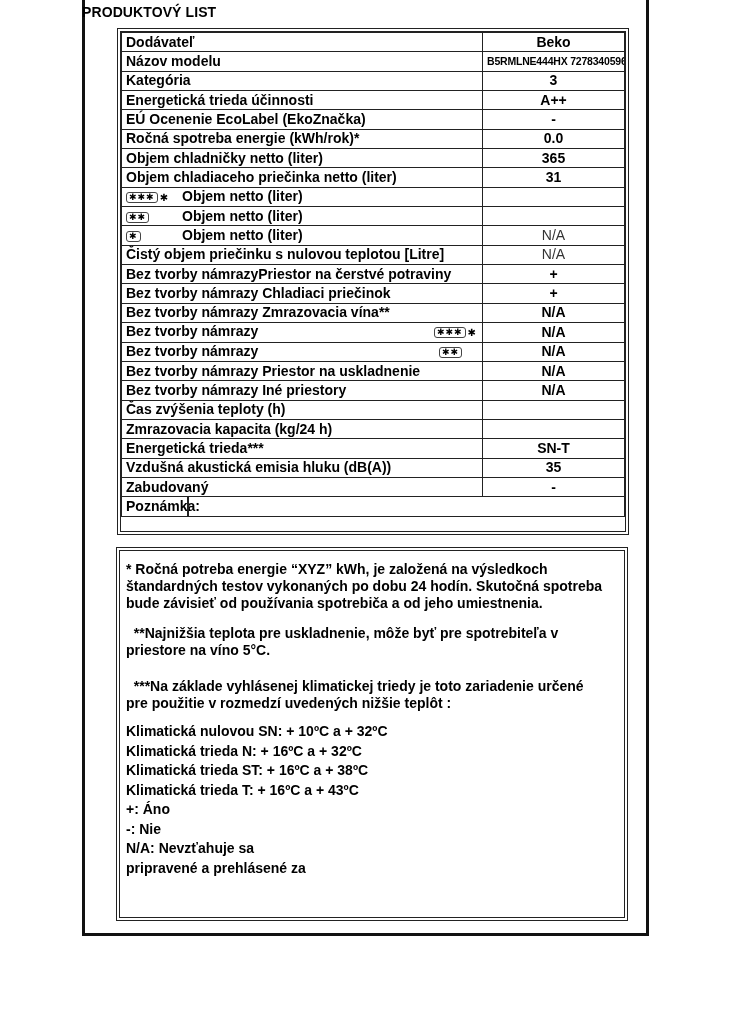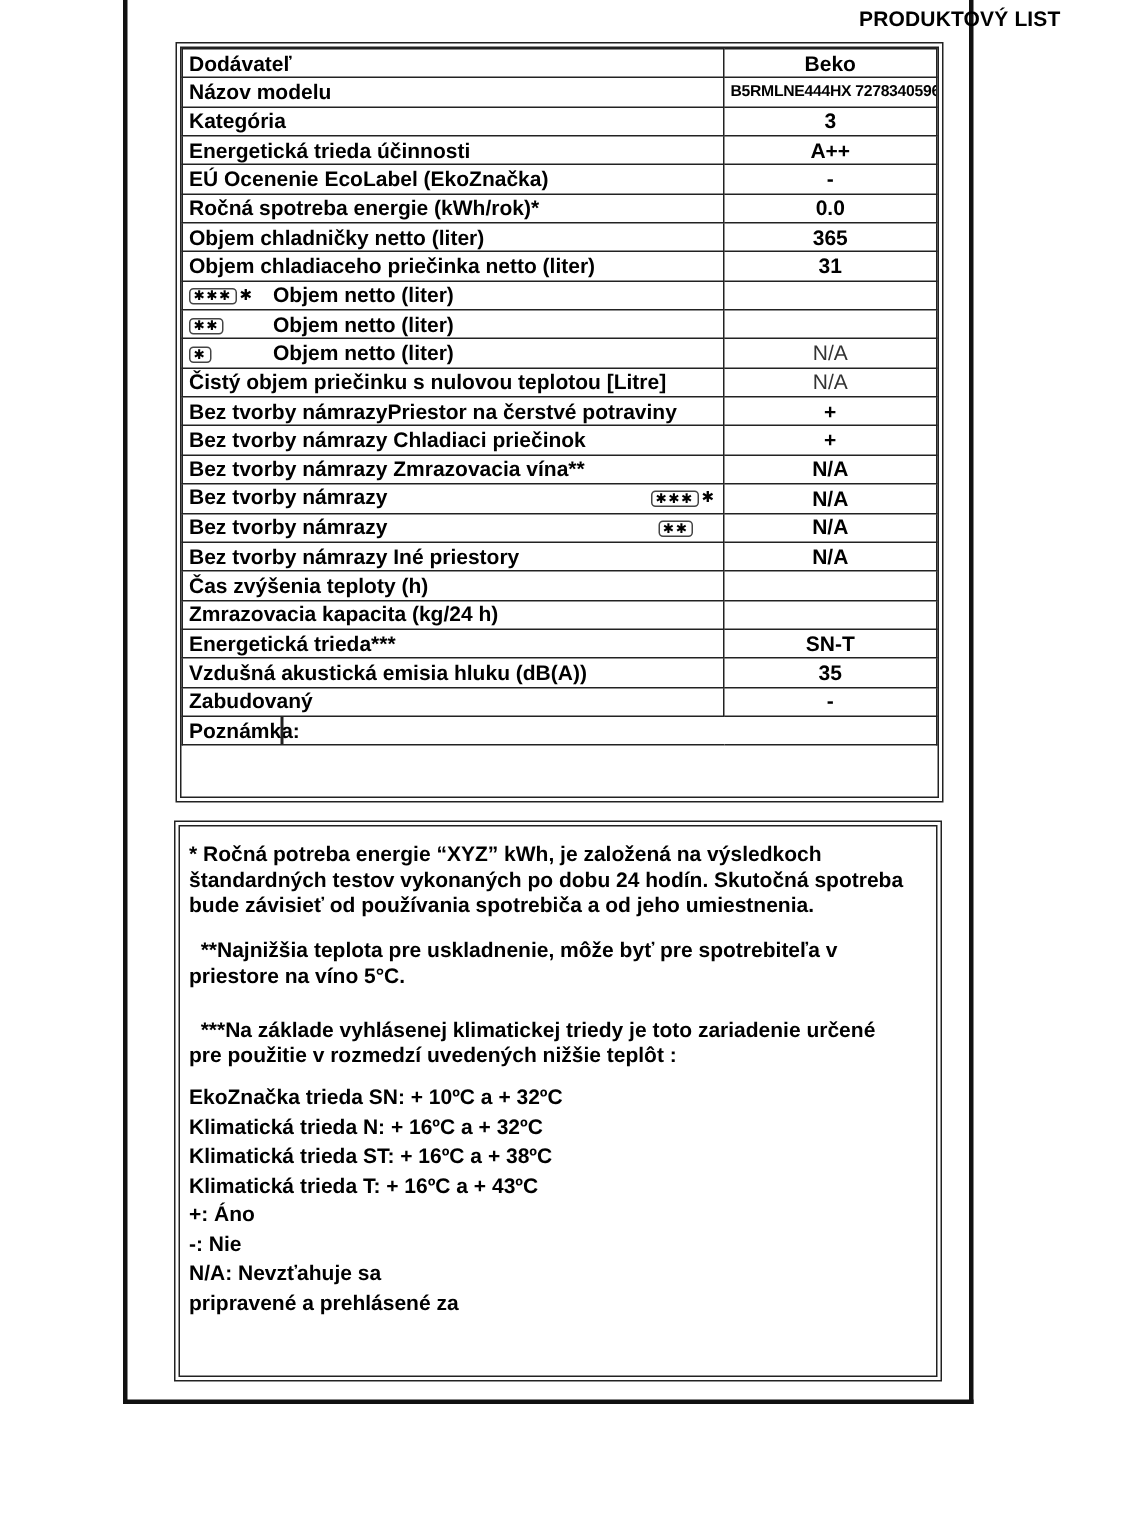--- a/index.html
+++ b/index.html
@@ -1,20 +1,20 @@
 <!DOCTYPE html>
 <html><head>
 <meta charset="utf-8">
 <style>
   html, body { margin:0; padding:0; background:#ffffff; }
   body { width:747px; height:1016px; position:relative; overflow:hidden;
          font-family:"Liberation Sans", sans-serif; color:#000; }
   .frame { position:absolute; left:82px; top:-2px; width:561px; height:935px;
            border:3px solid #111; border-top:none; box-sizing:content-box; }
-  .title { position:absolute; left:82px; width:625px; top:4px; text-align:right;
+  .title { position:absolute; left:82px; width:625px; top:4px; text-align:left;
            font-weight:bold; font-size:14px; letter-spacing:0.1px; }
   .table-wrap { position:absolute; left:117px; top:28px; width:504px; height:499px;
                 border:4px double #222; box-sizing:content-box; }
   table { border-collapse:collapse; width:100%; table-layout:fixed; }
   td { border:1.5px solid #222; height:18.35px; padding:0 4px; font-size:14px; font-weight:bold;
        white-space:nowrap; overflow:hidden; line-height:17px; }
   td.label { width:352px; }
   td.val { text-align:center; }
   td.val.small { font-size:10.5px; letter-spacing:-0.2px; }
   td.val.light { font-weight:normal; color:#333; }
@@ -116,20 +116,24 @@
         <td class="val">N/A</td>
       </tr>
       <tr>
         <td class="label">
           <span>Bez tvorby námrazy</span>
           <span class="right-icon" style="margin-right:14px;"><span class="fz">✱✱</span></span>
         </td>
         <td class="val">N/A</td>
       </tr>
       <tr>
+        <td class="label">Bez tvorby námrazy Priestor na uskladnenie</td>
+        <td class="val">N/A</td>
+      </tr>
+      <tr>
         <td class="label">Bez tvorby námrazy Iné priestory</td>
         <td class="val">N/A</td>
       </tr>
       <tr>
         <td class="label">Čas zvýšenia teploty (h)</td>
         <td class="val"></td>
       </tr>
       <tr>
         <td class="label">Zmrazovacia kapacita (kg/24 h)</td>
         <td class="val"></td>
@@ -162,21 +166,21 @@
   <p>štandardných testov vykonaných po dobu 24  hodín. Skutočná spotreba</p>
   <p>bude závisieť od používania spotrebiča a od jeho umiestnenia.</p>
   <div class="gap"></div>
   <p style="white-space:pre;">  **Najnižšia teplota pre uskladnenie, môže byť pre spotrebiteľa v</p>
   <p>priestore na víno 5°C.</p>
   <div class="gap" style="height:19px"></div>
   <p style="white-space:pre;">  ***Na základe vyhlásenej klimatickej triedy je toto zariadenie určené</p>
   <p>pre použitie v rozmedzí uvedených nižšie teplôt :</p>
   <div class="gap" style="height:10px"></div>
   <div class="lh19">
-    <p>EkoZnačka trieda SN: + 10ºC a + 32ºC</p>
+    <p>Klimatická nulovou SN: + 10ºC a + 32ºC</p>
     <p>Klimatická trieda N: + 16ºC a + 32ºC</p>
     <p>Klimatická trieda ST: + 16ºC a + 38ºC</p>
     <p>Klimatická trieda T: + 16ºC a + 43ºC</p>
     <p>+: Áno</p>
     <p>-: Nie</p>
     <p>N/A: Nevzťahuje sa</p>
     <p>pripravené a prehlásené za</p>
   </div>
 </div>
 

